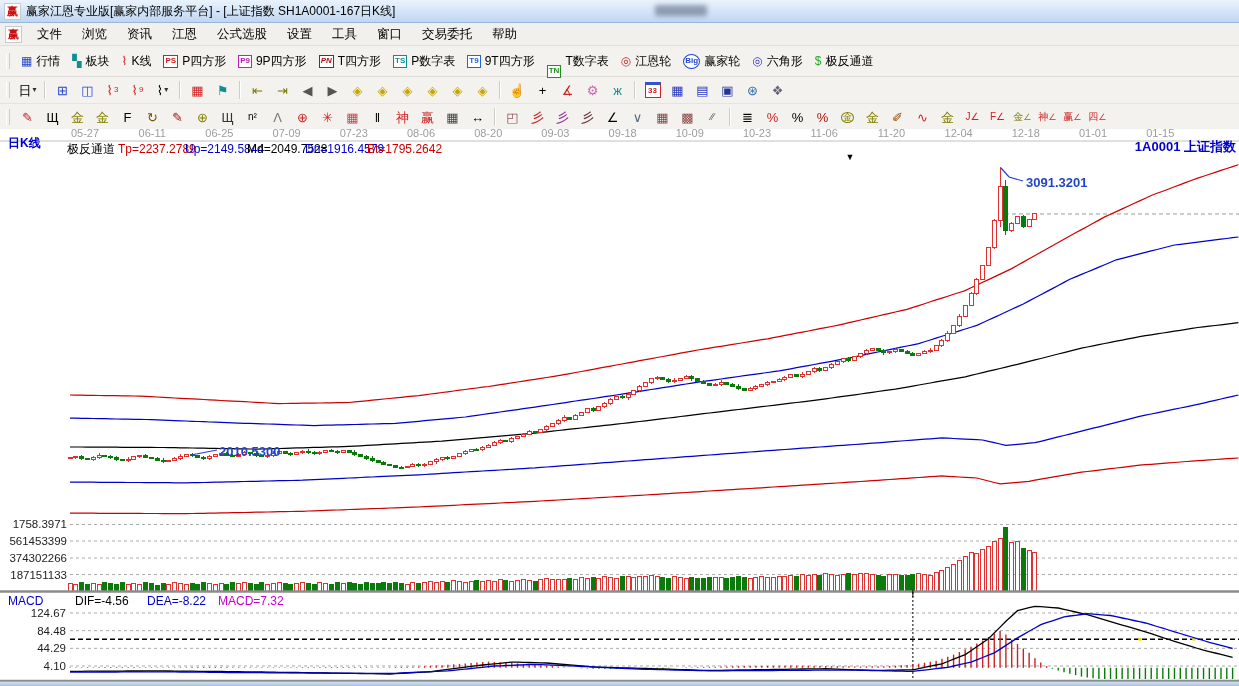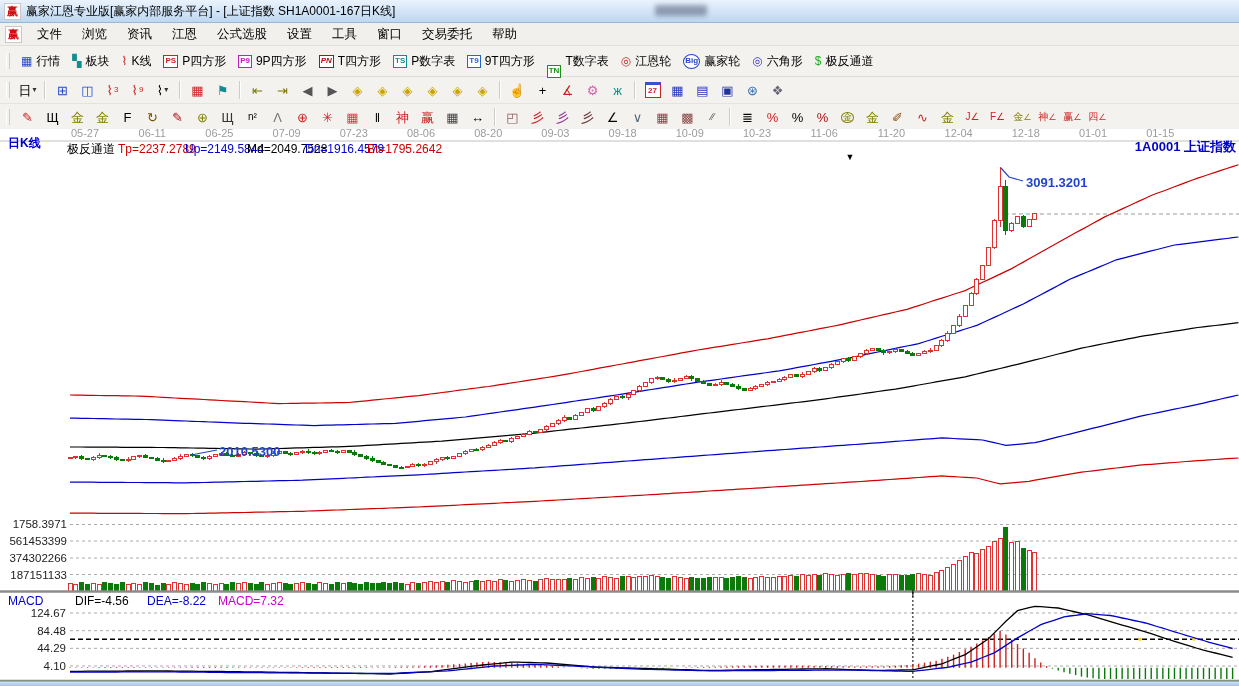--- a/index.html
+++ b/index.html
@@ -193,21 +193,21 @@
       <span style="color: rgb(204, 34, 34);">∡</span>
     </span>
     <span class="ibtn">
       <span style="color: rgb(204, 102, 170);">⚙</span>
     </span>
     <span class="ibtn">
       <span style="color: rgb(16, 144, 144);">ж</span>
     </span>
     <span class="sep"></span>
     <span class="ibtn">
-      <span class="cal">27</span>
+      <span class="cal">33</span>
     </span>
     <span class="ibtn">
       <span style="color: rgb(34, 51, 187);">▦</span>
     </span>
     <span class="ibtn">
       <span style="color: rgb(34, 51, 187);">▤</span>
     </span>
     <span class="ibtn">
       <span style="color: rgb(34, 51, 153);">▣</span>
     </span>

